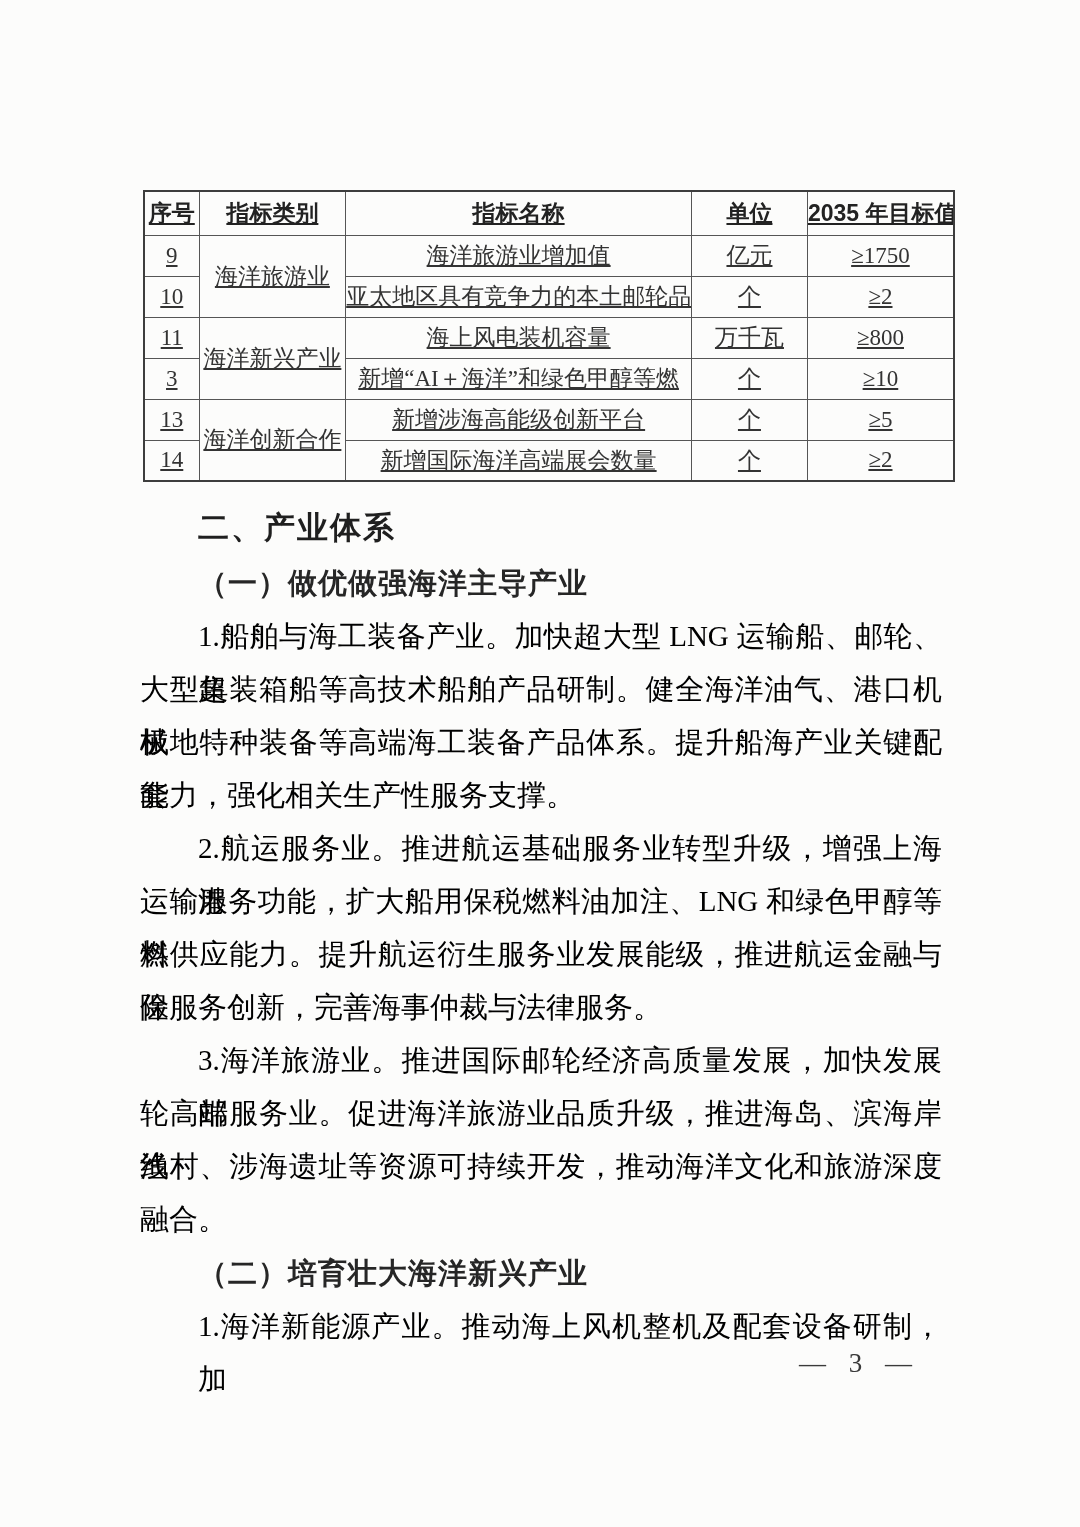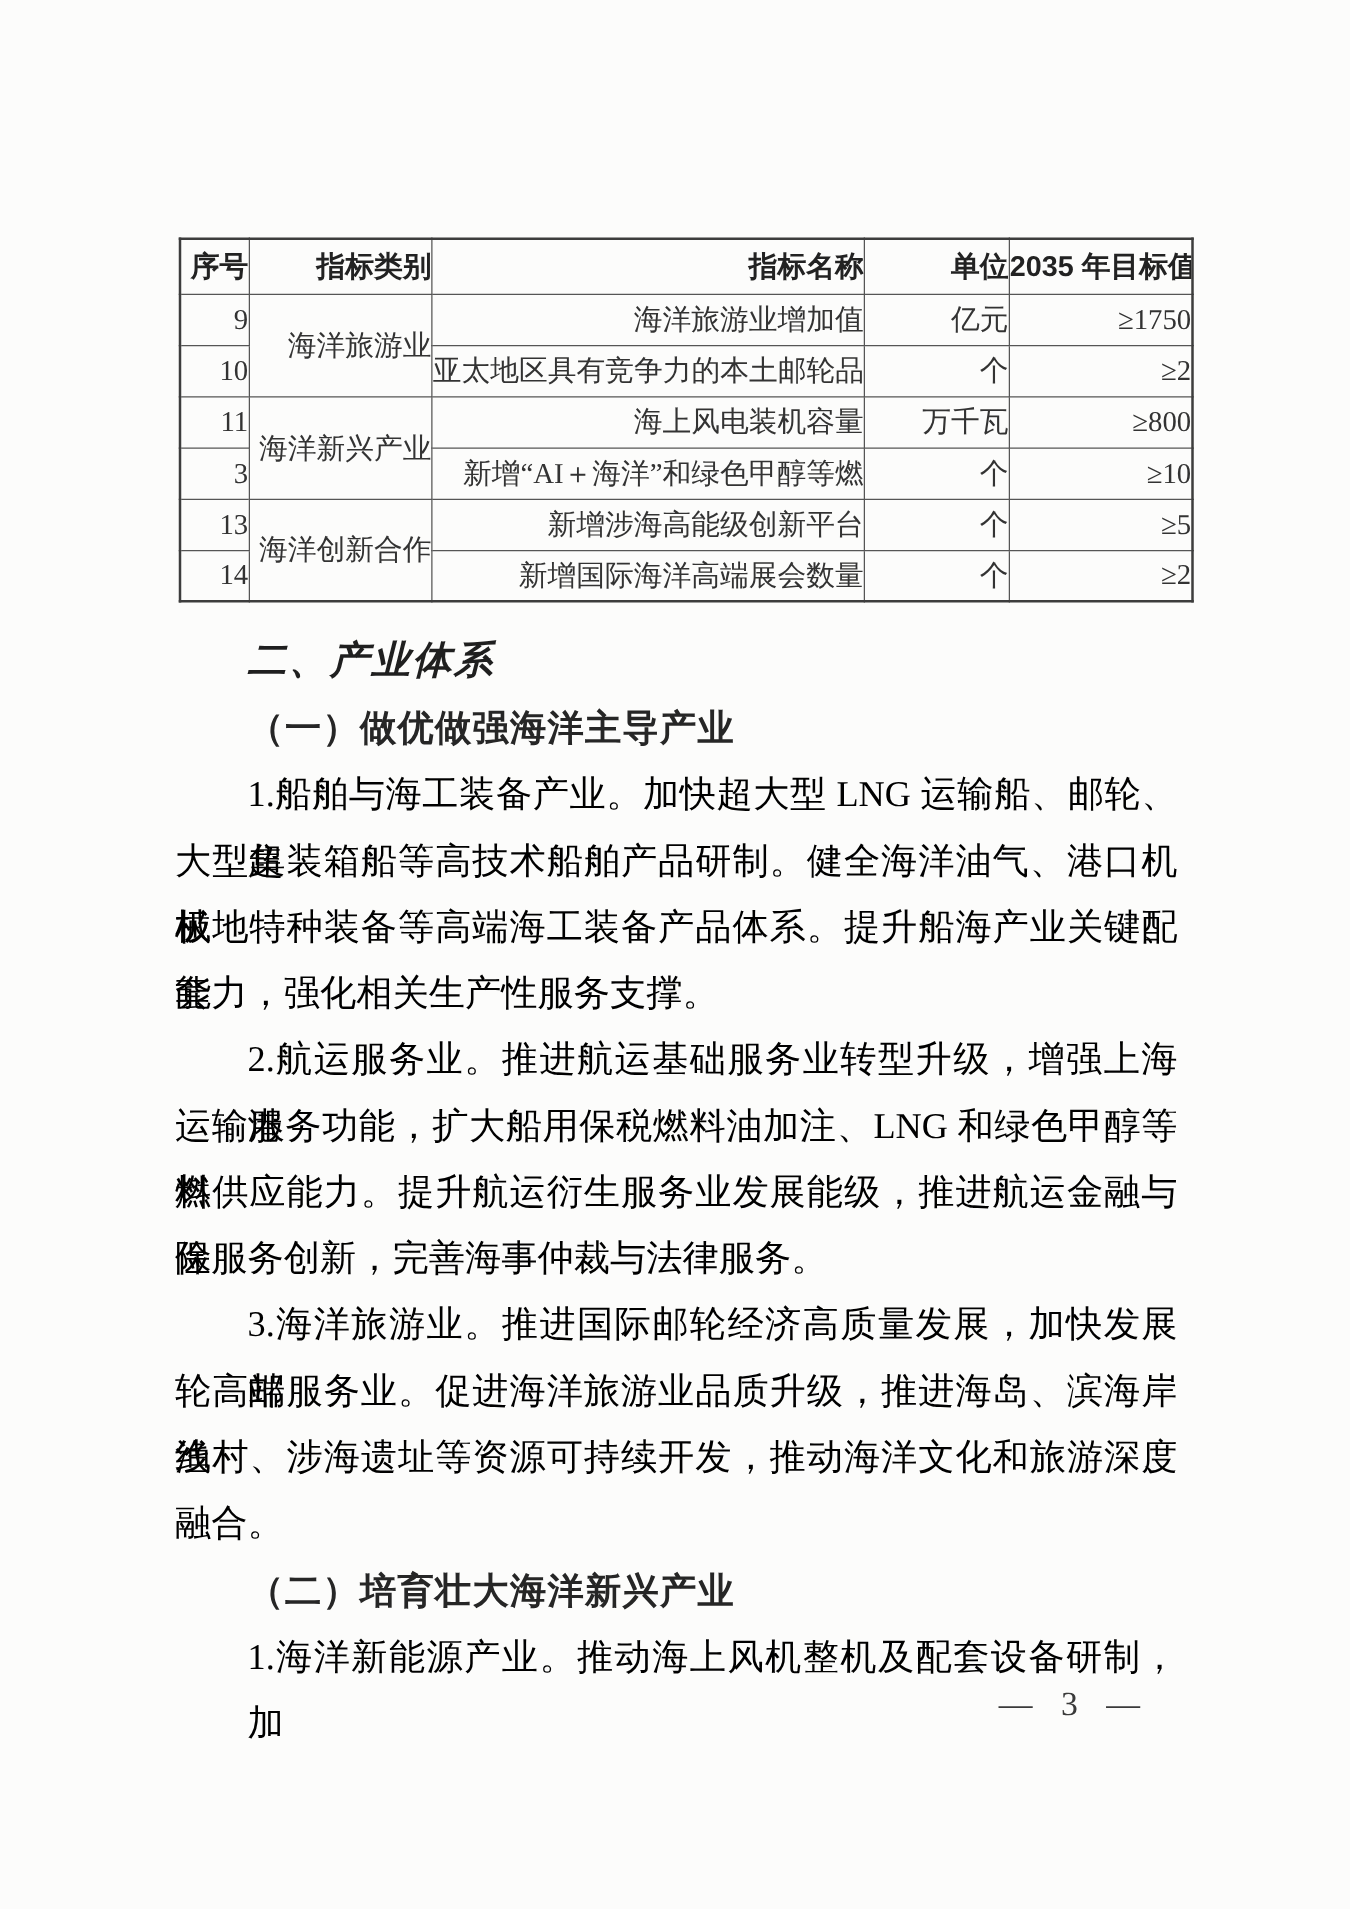--- a/index.html
+++ b/index.html
@@ -21,24 +21,25 @@
     left: 143px;
     top: 190px;
     width: 812px;
     border-collapse: collapse;
     table-layout: fixed;
     border: 2px solid #3d3d3d;
   }
   table.indicators th,
   table.indicators td {
     border: 1px solid #555;
-    text-align: right;
+    text-align: center;
     vertical-align: middle;
     overflow: hidden;
     white-space: nowrap;
+    text-decoration: underline;
   }
   table.indicators th {
     height: 44px;
     font-family: "Liberation Sans", "DejaVu Sans", sans-serif;
     font-weight: bold;
     font-size: 23px;
     color: #222;
   }
   table.indicators td {
     height: 41px;
@@ -60,21 +61,20 @@
   }
   .h2 {
     height: 56px;
     line-height: 56px;
     padding-left: 58px;
     font-family: "Liberation Sans", "DejaVu Sans", sans-serif;
     font-weight: bold;
     font-size: 31px;
     letter-spacing: 2px;
     color: #1f1f1f;
-    font-style: italic;
   }
   .h3 {
     height: 54px;
     line-height: 54px;
     padding-left: 58px;
     font-weight: bold;
     font-size: 29px;
     letter-spacing: 1px;
     color: #262626;
   }

